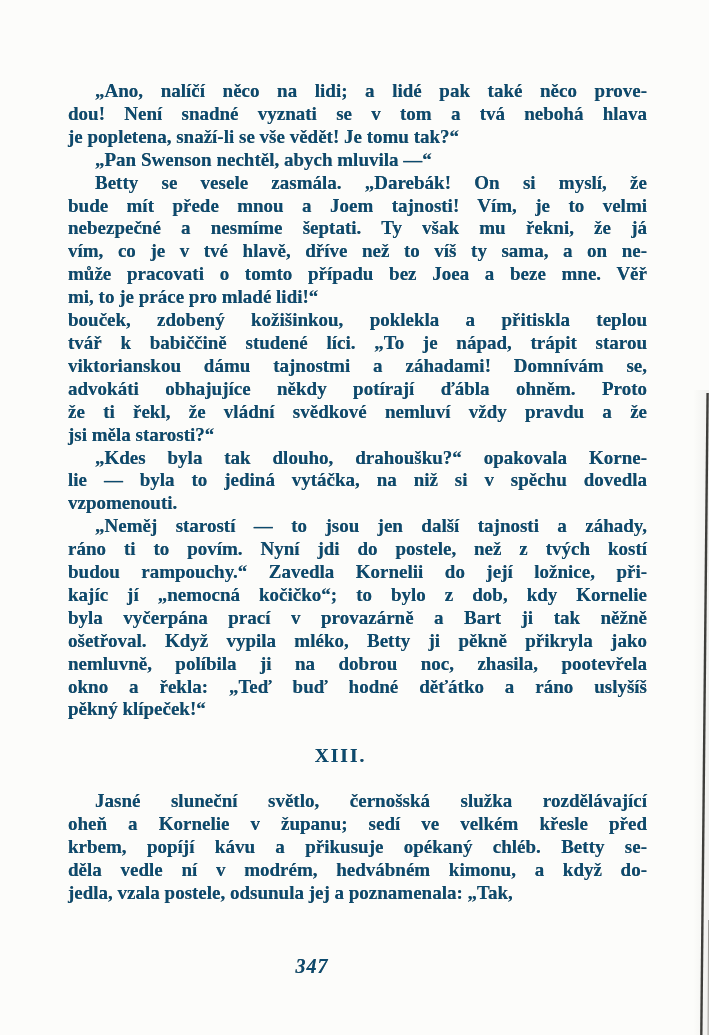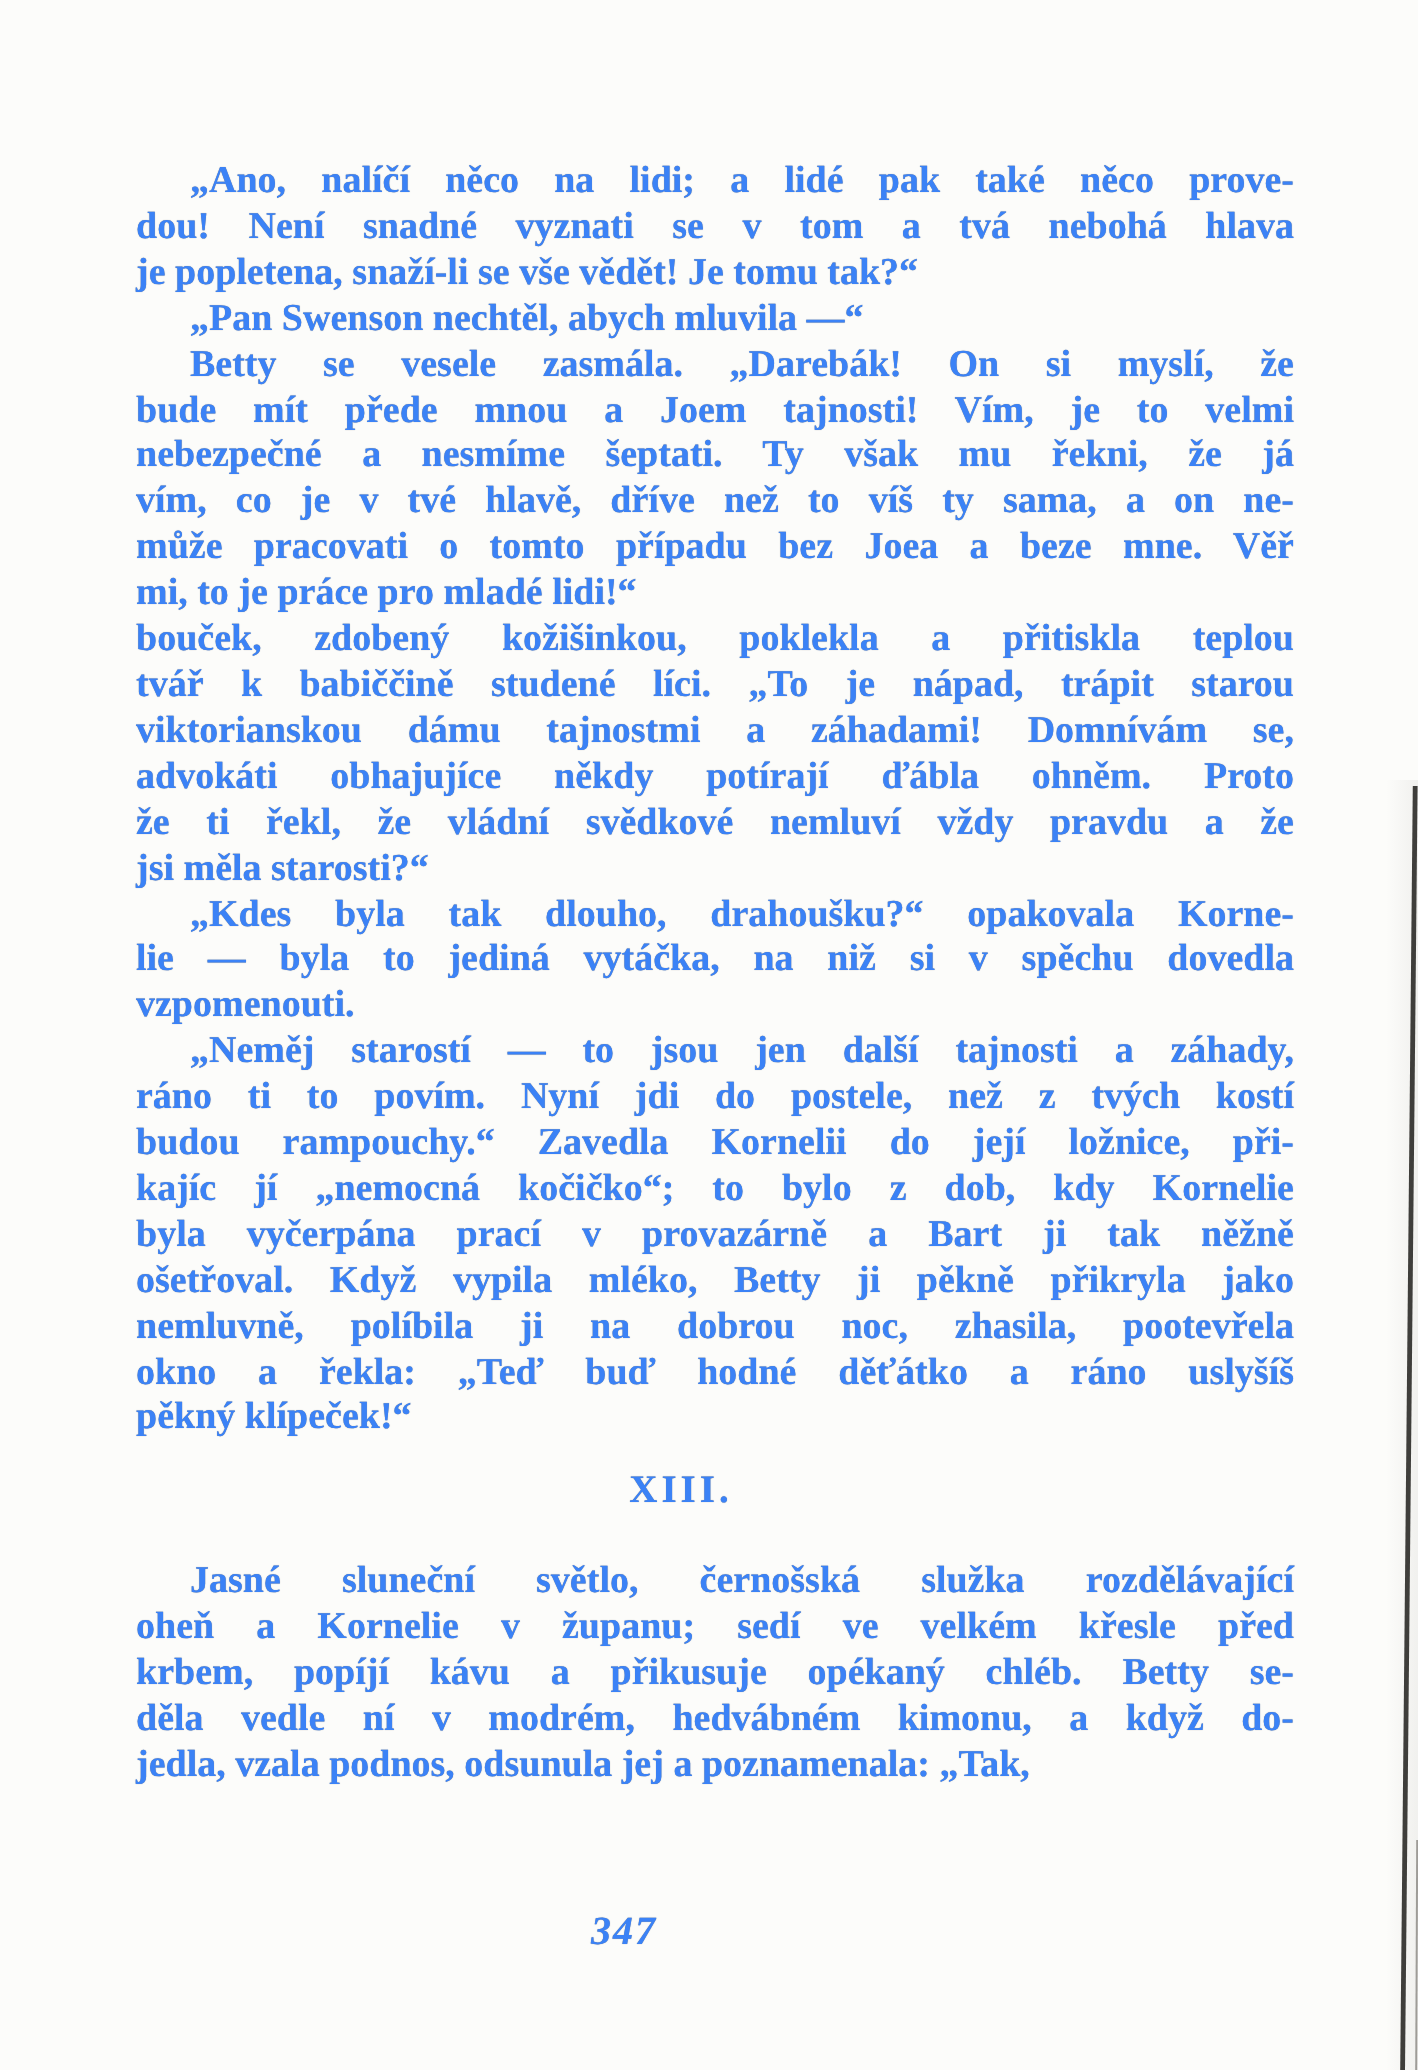--- a/index.html
+++ b/index.html
@@ -5,21 +5,21 @@
   html, body { margin: 0; padding: 0; background: #e9e9e7; }
   .page {
     position: relative;
     width: 709px;
     height: 1035px;
     margin: 0 auto;
     background: #fcfcfa;
     overflow: hidden;
     font-family: "Liberation Serif", "DejaVu Serif", serif;
     font-weight: 700;
-    color: #3b82f6;
+    color: #0c4a6e;
   }
   .textblock {
     position: absolute;
     left: 68px;
     top: 80px;
     width: 579px;
     font-size: 19px;
     line-height: 22.9px;
     text-rendering: optimizeLegibility;
     text-shadow: 0 0 0.4px rgba(25,22,18,0.55);
@@ -29,21 +29,21 @@
     text-align: justify;
     text-align-last: justify;
   }
   .line.first { text-indent: 27px; }
   .line.last  { text-align-last: auto; }
   .heading {
     position: relative;
     left: -17px;
     text-align: center;
     letter-spacing: 2px;
-    margin-top: 14px;
+    margin-top: 24px;
     margin-bottom: 22px;
     font-size: 19.5px;
   }
   .folio {
     position: absolute;
     top: 955px;
     left: 4px;
     width: 616px;
     text-align: center;
     font-style: italic;
@@ -111,21 +111,21 @@
         <div class="line">nemluvně, políbila ji na dobrou noc, zhasila, pootevřela</div>
         <div class="line">okno a řekla: „Teď buď hodné děťátko a ráno uslyšíš</div>
         <div class="line last">pěkný klípeček!“</div>
       </div>
       <div class="heading">XIII.</div>
       <div class="para">
         <div class="line first">Jasné sluneční světlo, černošská služka rozdělávající</div>
         <div class="line">oheň a Kornelie v županu; sedí ve velkém křesle před</div>
         <div class="line">krbem, popíjí kávu a přikusuje opékaný chléb. Betty se-</div>
         <div class="line">děla vedle ní v modrém, hedvábném kimonu, a když do-</div>
-        <div class="line last">jedla, vzala podnos, odsunula jej a poznamenala: „Tak,</div>
+        <div class="line last">jedla, vzala postele, odsunula jej a poznamenala: „Tak,</div>
       </div>
     </div>
 
   <div class="folio">347</div>
 
   <div class="edge-shade"></div>
 
   <svg class="scan-edge-svg" width="709" height="1035" viewBox="0 0 709 1035">
     <path d="M 707.6 393 C 706.5 560, 704.5 770, 701.3 1035" fill="none" stroke="#2b2a27" stroke-width="2.4" opacity="0.9"></path>
     <path d="M 708.6 920 L 708.1 1035" fill="none" stroke="#5a5650" stroke-width="1" opacity="0.55"></path>

